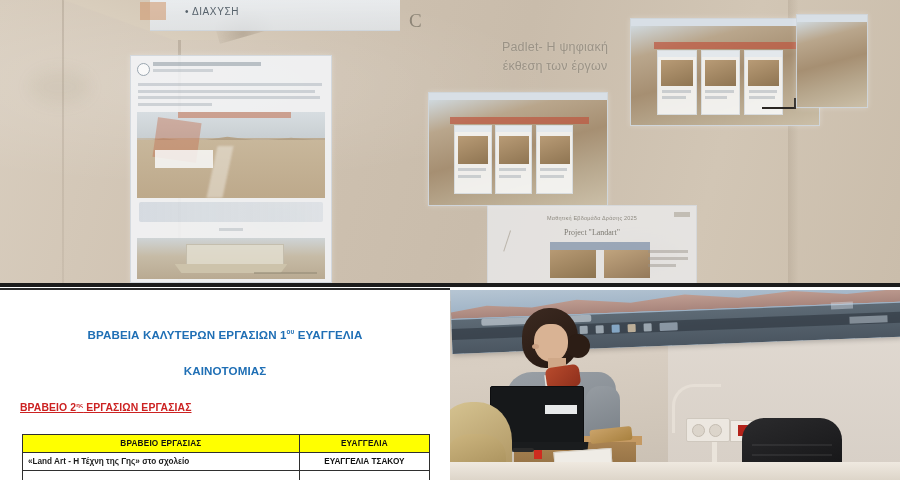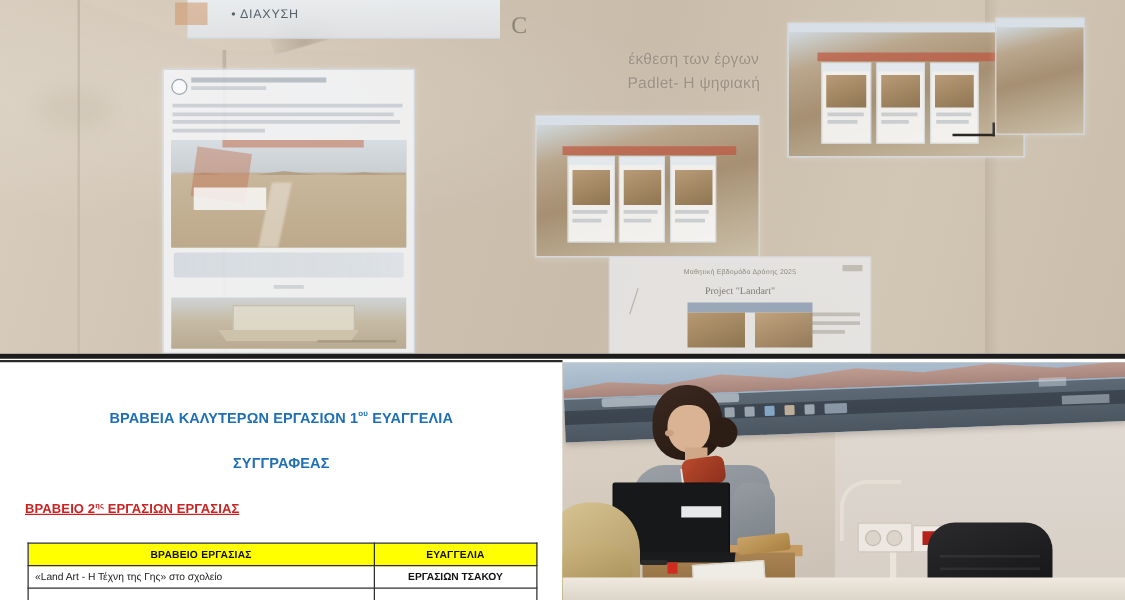--- a/index.html
+++ b/index.html
@@ -137,21 +137,21 @@
   .doc-title{position:absolute;left:22px;right:22px;top:36px;text-align:center;
      color:#1f6fb5;font-weight:bold;font-size:11.6px;line-height:1.55;letter-spacing:.1px;}
   .doc-title sup{font-size:6.4px;vertical-align:super;}
   .doc-sub{position:absolute;left:20px;top:112px;color:#cc2222;font-weight:bold;
      font-size:10.4px;text-decoration:underline;letter-spacing:.1px;}
   .doc-sub sup{font-size:6px;vertical-align:super;}
   .tbl{position:absolute;left:22px;top:144px;width:408px;border-collapse:collapse;
        table-layout:fixed;}
   .tbl th,.tbl td{border:1px solid #2f2f2f;font-size:8.2px;padding:4px 5px;}
   .tbl th{background:#ffff00;text-align:center;font-weight:bold;color:#111;letter-spacing:.2px;}
-  .tbl td.ttl{text-align:left;color:#1b1b1b;}
+  .tbl td.ttl{text-align:left;color:#1b1b1b;font-weight:bold;}
   .tbl td.aut{text-align:center;font-weight:bold;color:#111;}
   .tbl col.c-a{width:68%;}
   .tbl col.c-b{width:32%;}
   .row-clip{height:7px;}
 
   
   .photo{position:absolute;left:450px;top:290px;width:450px;height:190px;overflow:hidden;
      background:linear-gradient(180deg,#cfc3b6 0%,#d5cabd 40%,#cdc2b4 100%);}
   .ph-wall{position:absolute;inset:0;background:
      linear-gradient(175deg,#d3c8bb 0%,#d8cec2 35%,#cfc5b8 70%,#c6bcb0 100%);}
@@ -248,22 +248,22 @@
     <div class="ceiling"></div>
     <div class="ceiling-dec"></div>
 
     <div class="proj">
       <div class="proj-sq"></div>
       <div class="proj-bullet">•  ΔΙΑΧΥΣΗ</div>
     </div>
     <div class="c-glyph">C</div>
 
     <div class="wall-caption">
+      <div>Padlet- Η ψηφιακή</div>
       <div>έκθεση των έργων</div>
-      <div>Padlet- Η ψηφιακή</div>
     </div>
 
     <div class="win post">
       <div class="post-head">
         <div class="post-avatar"></div>
         <div class="post-t1"></div>
         <div class="post-t2"></div>
       </div>
       <div class="post-para">
         <i></i>
@@ -367,42 +367,42 @@
     </div>
   </div>
 
   <div class="divider"></div>
   <div class="divider2"></div>
 
   <div class="doc">
     <div class="doc-title">
       <span>ΒΡΑΒΕΙΑ ΚΑΛΥΤΕΡΩΝ ΕΡΓΑΣΙΩΝ 1</span><sup>ου</sup><span> ΕΥΑΓΓΕΛΙΑ</span><br>
       <br>
-      <span>ΣΥΓΓΡΑΦΕΑΣ</span>
+      <span>ΚΑΙΝΟΤΟΜΙΑΣ</span>
     </div>
 
     <div class="doc-sub">
       <span>ΒΡΑΒΕΙΟ 2</span><sup>ης</sup><span> ΕΡΓΑΣΙΩΝ ΕΡΓΑΣΙΑΣ</span>
     </div>
 
     <table class="tbl">
       <colgroup>
           <col class="c-a">
           <col class="c-b">
         </colgroup>
       <thead>
         <tr>
           <th>ΒΡΑΒΕΙΟ ΕΡΓΑΣΙΑΣ</th>
           <th>ΕΥΑΓΓΕΛΙΑ</th>
         </tr>
       </thead>
       <tbody>
         <tr>
           <td class="ttl">«Land Art - Η Τέχνη της Γης» στο σχολείο</td>
-          <td class="aut">ΕΡΓΑΣΙΩΝ ΤΣΑΚΟΥ</td>
+          <td class="aut">ΕΥΑΓΓΕΛΙΑ ΤΣΑΚΟΥ</td>
         </tr>
         <tr>
           <td class="ttl row-clip"></td>
           <td class="aut row-clip"></td>
         </tr>
       </tbody>
     </table>
   </div>
 
   <div class="photo">

